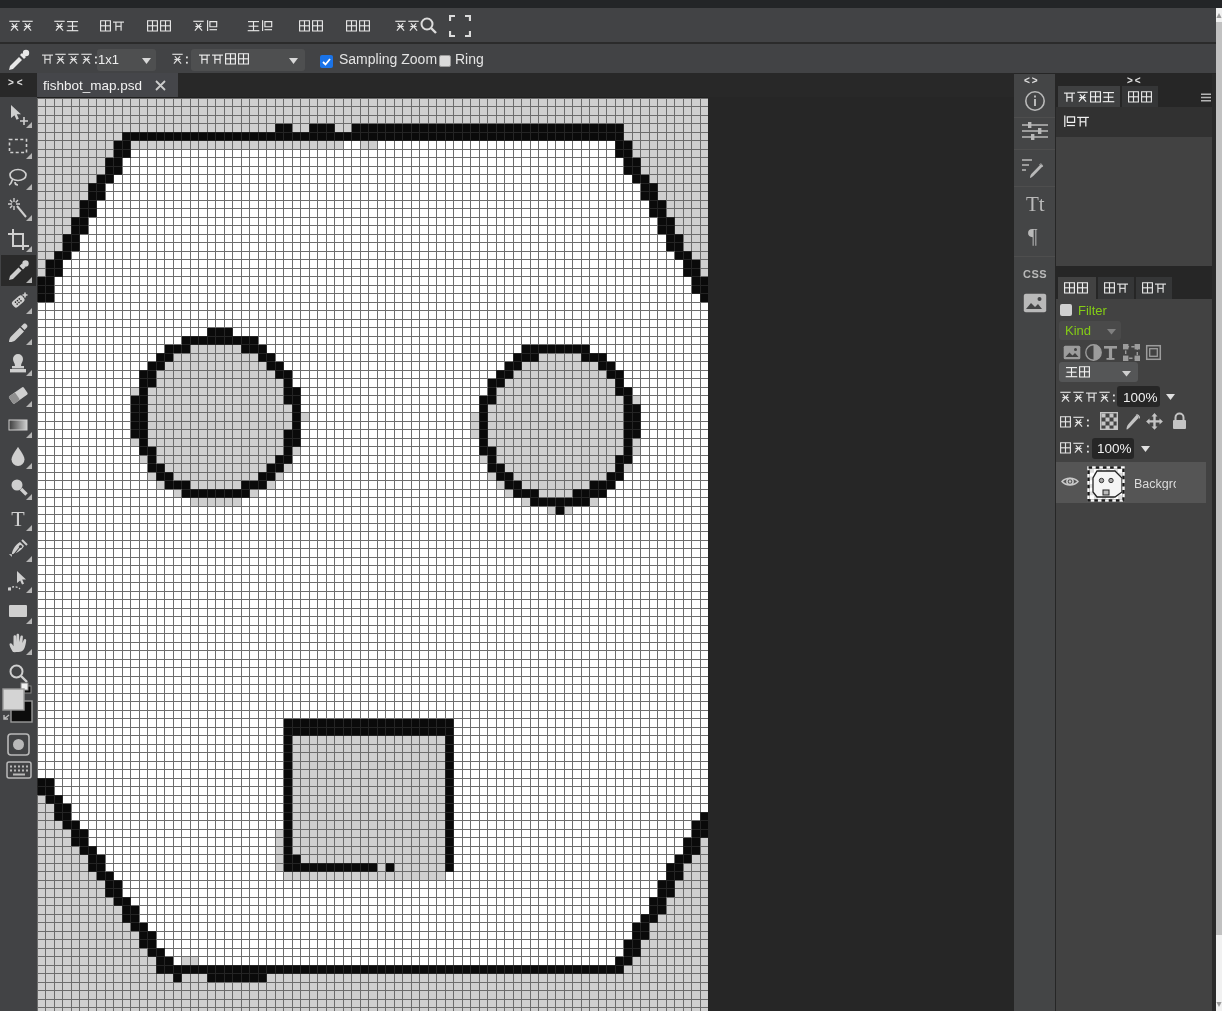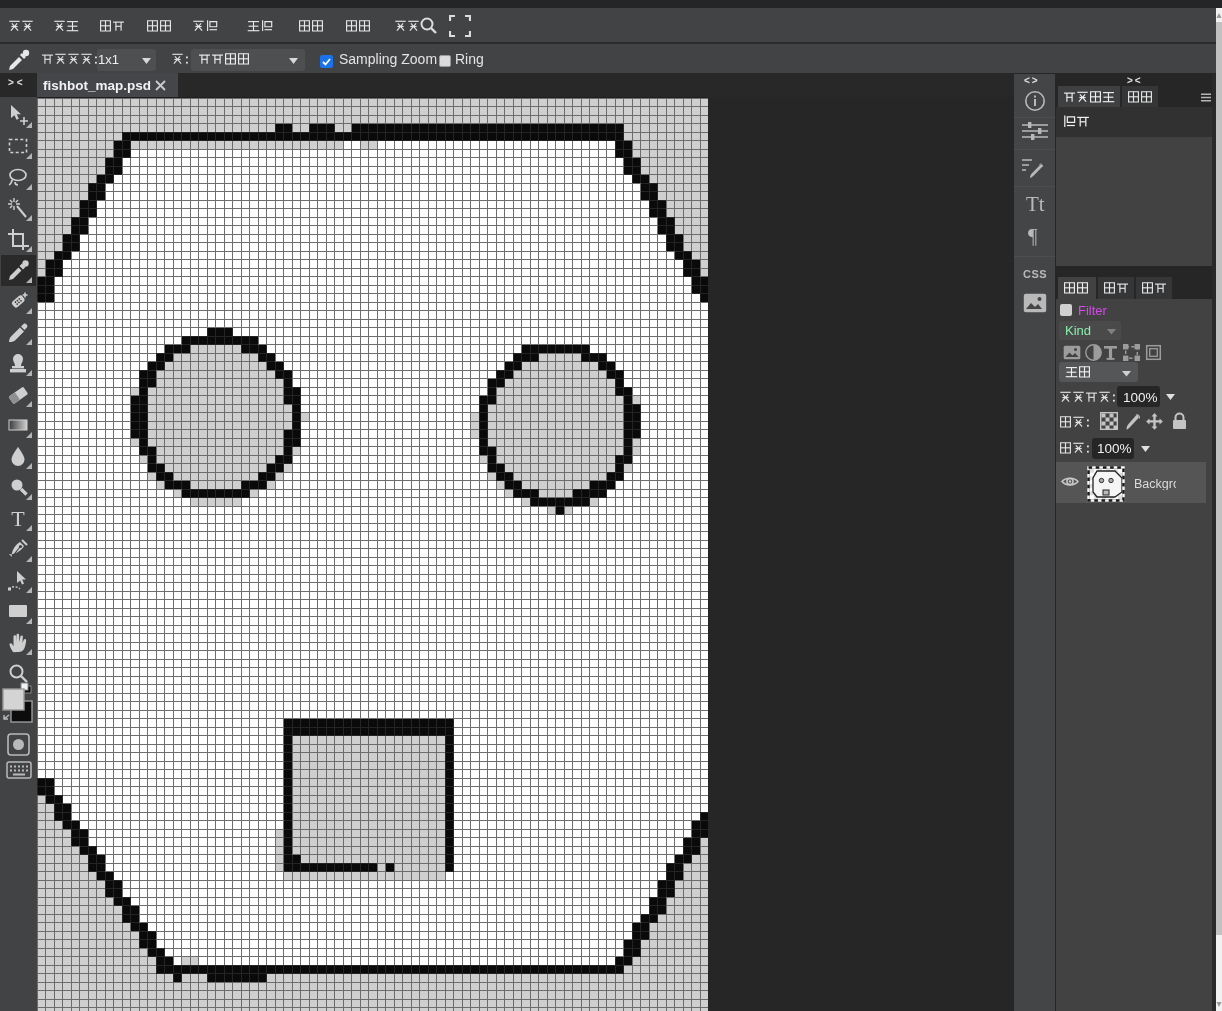--- a/index.html
+++ b/index.html
@@ -181,21 +181,21 @@
   </svg>
 <div class="abs" style="left:320px;top:55px;width:13px;height:13px;background:#1a73e8;border-radius:2px"></div>
 <svg class="abs" style="left:320px;top:55px" width="13" height="13">
     <path d="M3 7l2.5 2.5L10 4" stroke="#fff" stroke-width="1.8" fill="none"></path>
   </svg>
 <div class="abs" style="left:339px;top:51px;font-size:14px;color:#e4e4e4">Sampling Zoom</div>
 <div class="abs" style="left:439px;top:55px;width:12px;height:12px;background:#dadada;border-radius:2px;border:1px solid #9a9a9a"></div>
 <div class="abs" style="left:455px;top:51px;font-size:14px;color:#e4e4e4">Ring</div>
 <div class="abs" style="left:8px;top:77px;font-size:10px;font-weight:bold;color:#e0e0e0;letter-spacing:3px">&gt;&lt;</div>
 <div class="abs" style="left:37px;top:73px;width:141px;height:24px;background:#45464a"></div>
-<div class="abs" style="left:43px;top:78px;font-size:13.5px;font-weight:bold;color:#f2f2f2">fishbot_map.psd</div>
+<div class="abs" style="left:43px;top:78px;font-size:13.5px;font-weight:normal;color:#f2f2f2">fishbot_map.psd</div>
 <svg class="abs" style="left:155px;top:80px" width="11" height="11">
     <path d="M1 1L10 10M10 1L1 10" stroke="#cccccc" stroke-width="1.8"></path>
   </svg>
 <svg width="671" height="914" style="position:absolute;left:37px;top:97px" shape-rendering="crispEdges">
     <rect width="671" height="914" fill="#fff"></rect>
     <rect width="671" height="1" fill="#1f1f1f"></rect>
     <rect x="0" y="1" width="671.5" height="8.5" fill="#cfcfcf"></rect>
     <rect x="0" y="9.5" width="671.5" height="8.5" fill="#cfcfcf"></rect>
     <rect x="0" y="18" width="671.5" height="8.5" fill="#cfcfcf"></rect>
     <rect x="0" y="26.5" width="238" height="8.5" fill="#cfcfcf"></rect>
@@ -862,23 +862,23 @@
       <path transform="translate(0.0,0)" d="M1.6 6.8H11.4"></path>
       <path transform="translate(0.0,0)" d="M6.5 1.8V12.0"></path>
       <path transform="translate(13.0,0)" d="M1.0 3.1H12.0"></path>
       <path transform="translate(13.0,0)" d="M3.9 3.1V11.7"></path>
       <path transform="translate(13.0,0)" d="M9.1 3.1V11.7"></path>
       <path transform="translate(13.0,0)" d="M3.9 7.3H9.1"></path>
     </g>
   </svg>
 <div class="abs" style="left:1056px;top:299px;width:156px;height:712px;background:#424242"></div>
 <div class="abs" style="left:1060px;top:304px;width:12px;height:12px;background:#d0d0d0;border-radius:2px"></div>
-<div class="abs" style="left:1078px;top:303px;font-size:13px;color:#d946ef">Filter</div>
+<div class="abs" style="left:1078px;top:303px;font-size:13px;color:#84cc16">Filter</div>
 <div class="abs" style="left:1059px;top:321px;width:62px;height:19px;background:#4a4a4a;border-radius:3px"></div>
-<div class="abs" style="left:1065px;top:323px;font-size:13px;color:#86efac">Kind</div>
+<div class="abs" style="left:1065px;top:323px;font-size:13px;color:#84cc16">Kind</div>
 <svg class="abs" style="left:1106px;top:328px" width="11" height="7">
     <path d="M1 1L5.5 6.5L10 1Z" fill="#808080"></path>
   </svg>
 <svg class="abs" style="left:1063px;top:344px" width="120" height="17">
     <g>
       <rect x="0.7" y="1.7" width="16.6" height="13.6" rx="1.5" fill="#9c9c9c"></rect>
       <path d="M2.5 13l4-4.5 3 3 2.5-2.5 3.5 4z" fill="#424242"></path>
       <circle cx="12.5" cy="5.5" r="1.5" fill="#424242"></circle>
     </g>
     <g transform="translate(22,0)">

